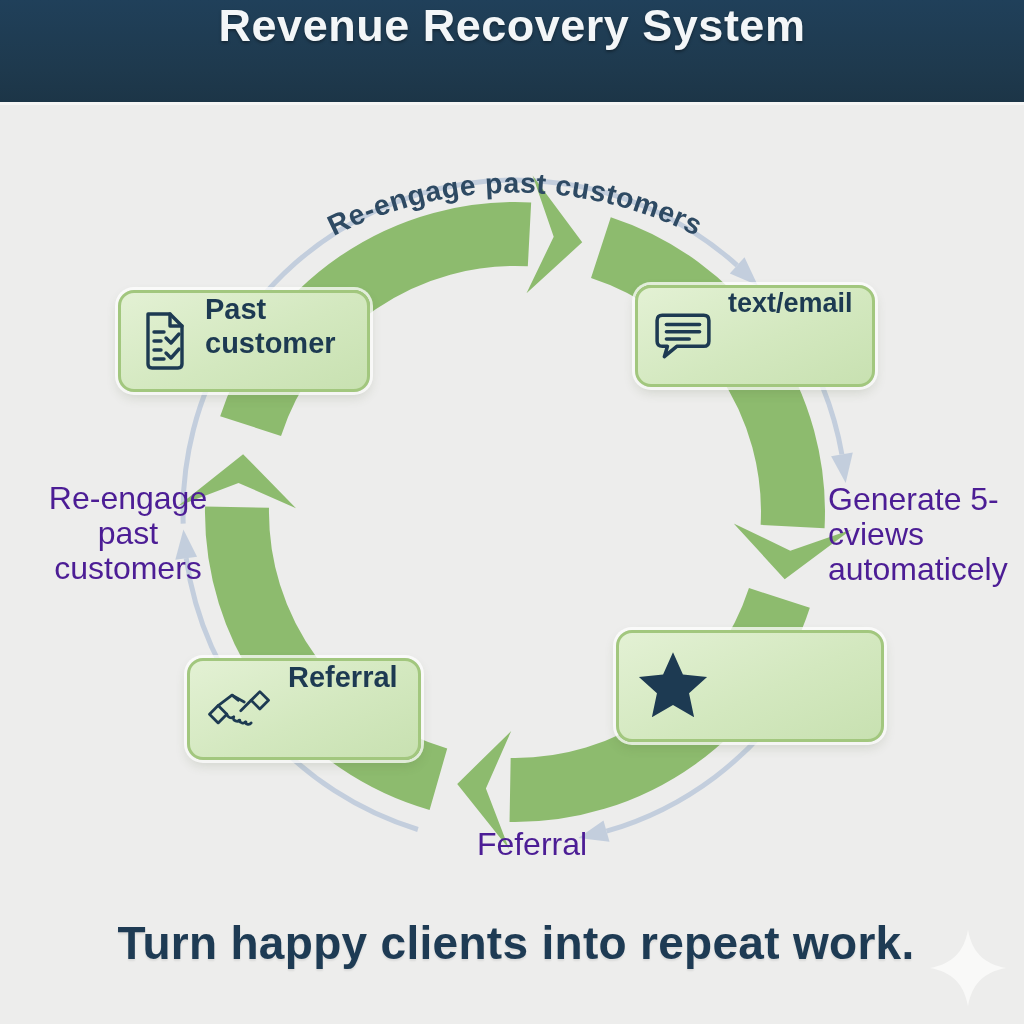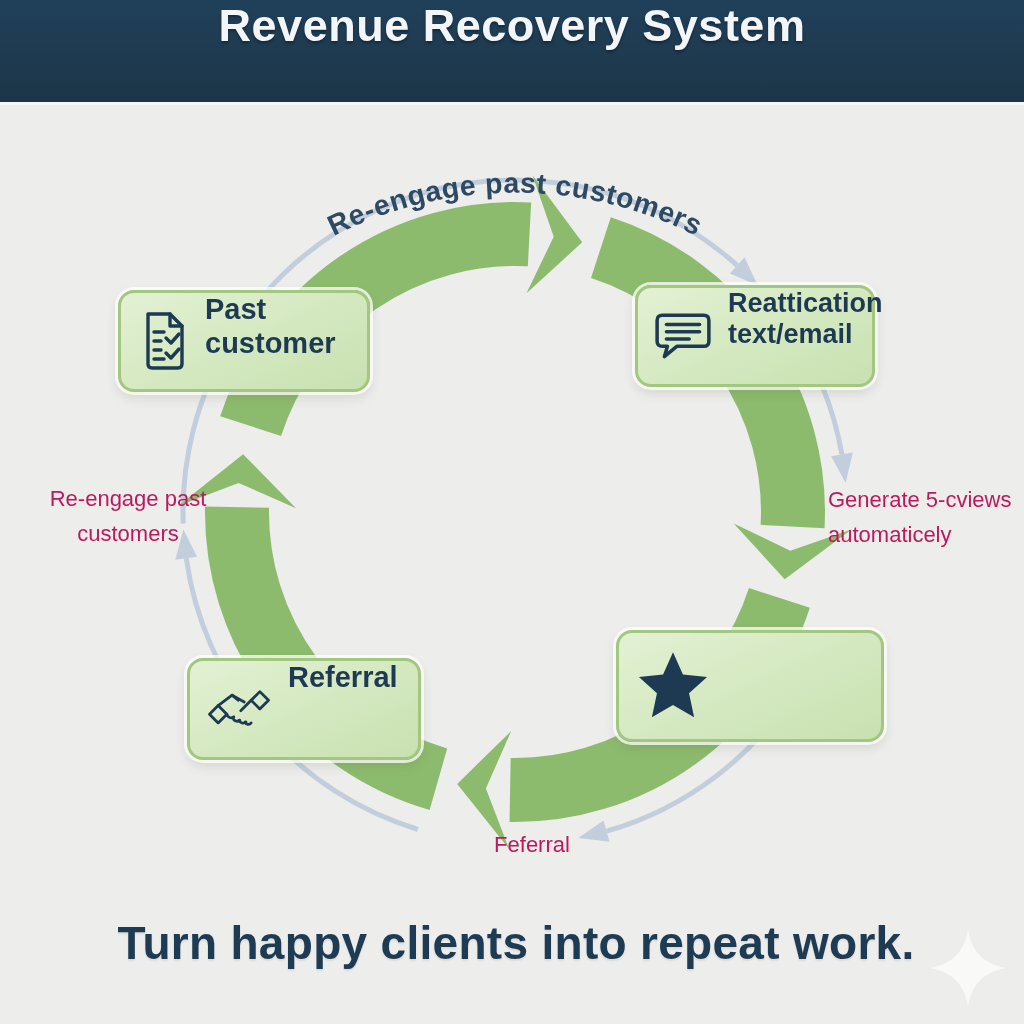--- a/index.html
+++ b/index.html
@@ -32,21 +32,21 @@
     border:3px solid #a2c77e;border-radius:16px;
     box-shadow:0 0 0 3px rgba(255,255,255,.75), 0 5px 12px rgba(70,90,50,.18);
     display:flex;gap:16px;padding:0 16px;
   }
   .node .label{
     color:#1d3a52;font-weight:bold;line-height:1.16;
   }
   .node .icon{flex:0 0 auto;display:flex;align-items:center;justify-content:center;}
 
   .lbl{
-    position:absolute;z-index:2;color:#be185d;font-size:22px;line-height:35px;
+    position:absolute;z-index:2;color:#4c1d95;font-size:32px;line-height:35px;
   }
   .lbl.right{left:828px;top:482px;width:210px;text-align:left;}
   .lbl.left{left:38px;top:481px;width:180px;text-align:center;}
   .lbl.bottom{left:432px;top:827px;width:200px;text-align:center;}
 
   .tagline{
     position:absolute;z-index:2;left:4px;top:916px;width:1024px;text-align:center;
     color:#1e3b54;font-size:46px;font-weight:bold;letter-spacing:.3px;
     text-shadow:0 2px 2px rgba(0,0,0,.08);
   }
@@ -119,21 +119,20 @@
   <div class="node" style="left:635px;top:285px;width:240px;height:102px;">
     <span class="icon">
       <svg width="58" height="52" viewBox="0 0 56 50" fill="none" stroke="#1d3a52" stroke-width="3.4" stroke-linecap="round" stroke-linejoin="round">
         <path d="M 8 5 H 48 Q 53 5 53 10 V 30 Q 53 35 48 35 H 22 L 10 45 L 13 35 H 8 Q 3 35 3 30 V 10 Q 3 5 8 5 Z"></path>
         <path d="M 12 14 H 44"></path>
           <path d="M 12 21 H 44"></path>
           <path d="M 12 28 H 34"></path>
       </svg>
     </span>
     <span class="label" style="font-size:27px;">
-      <span style="display:block;">Reattication</span>
       <span style="display:block;">text/email</span>
     </span>
   </div>
 
   <div class="node" style="left:616px;top:630px;width:268px;height:112px;gap:12px;">
     <span class="icon">
       <svg width="76" height="72" viewBox="0 0 72 68">
         <polygon fill="#1d3a52" points="36,2 45.4,23.1 68.3,25.5 51.2,40.9 56,63.5 36,52 16,63.5 20.8,40.9 3.7,25.5 26.6,23.1"></polygon>
       </svg>
     </span>

